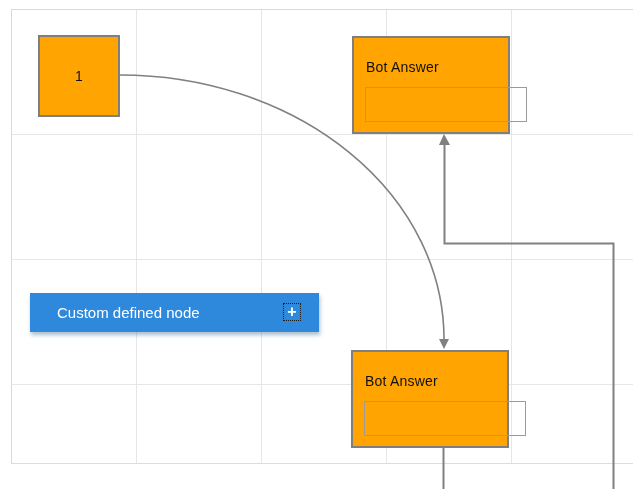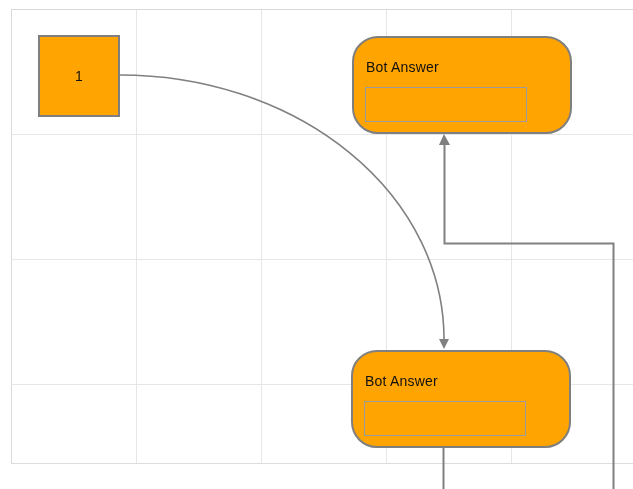--- a/index.html
+++ b/index.html
@@ -29,21 +29,21 @@
     background: #FFA400;
     border: 2px solid #7f7f7f;
   }
   #node-start {
     left: 38px; top: 35px;
     width: 82px; height: 82px;
     display: flex; align-items: center; justify-content: center;
     font-size: 14px; color: #111111;
   }
   .bot-node {
-    width: 220px; height: 98px; border-radius: 26px;
+    width: 158px; height: 98px;
   }
   #node-bot-top  { left: 352px; top: 36px;  }
   #node-bot-bottom { left: 351px; top: 350px; }
   .bot-title {
     position: absolute;
     left: 12px; top: 21px;
     font-size: 14px;
     color: #111111;
     letter-spacing: 0.2px;
   }
@@ -123,14 +123,20 @@
   <div class="node orange-node bot-node" id="node-bot-top">
     <span class="bot-title">Bot Answer</span>
     <div class="bot-field"></div>
   </div>
 
   <div class="node orange-node bot-node" id="node-bot-bottom">
     <span class="bot-title">Bot Answer</span>
     <div class="bot-field"></div>
   </div>
 
+  <div class="node" id="node-custom">
+    <span class="custom-label">Custom defined node</span>
+    <div class="add-btn">
+      <span>+</span>
+    </div>
+  </div>
 
 </div>
 
 </body></html>

